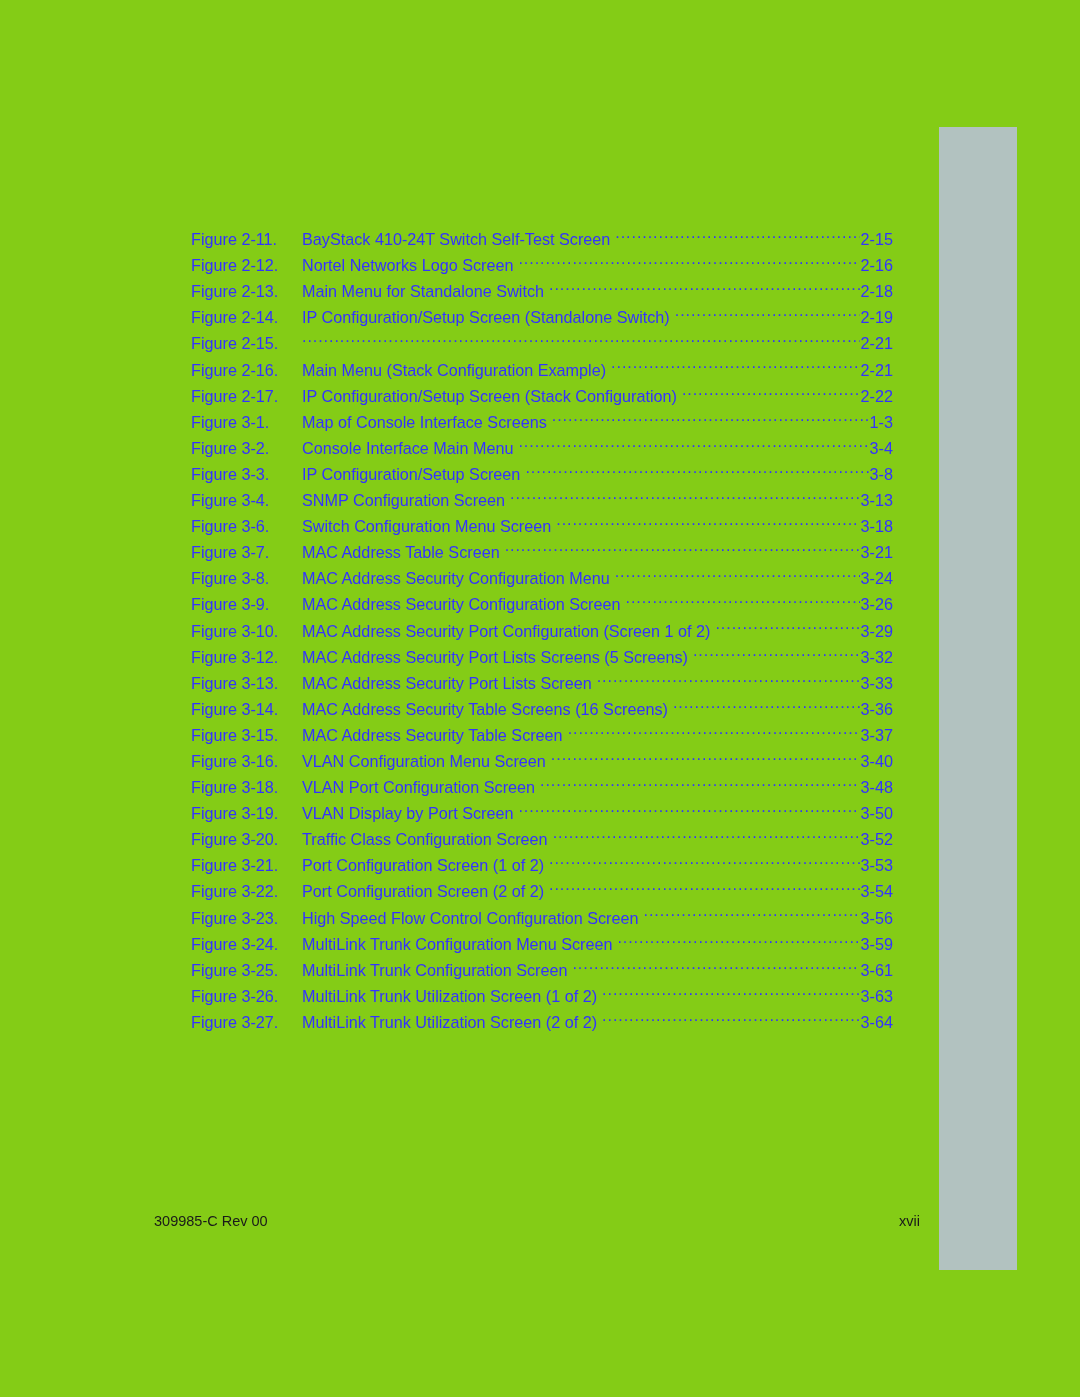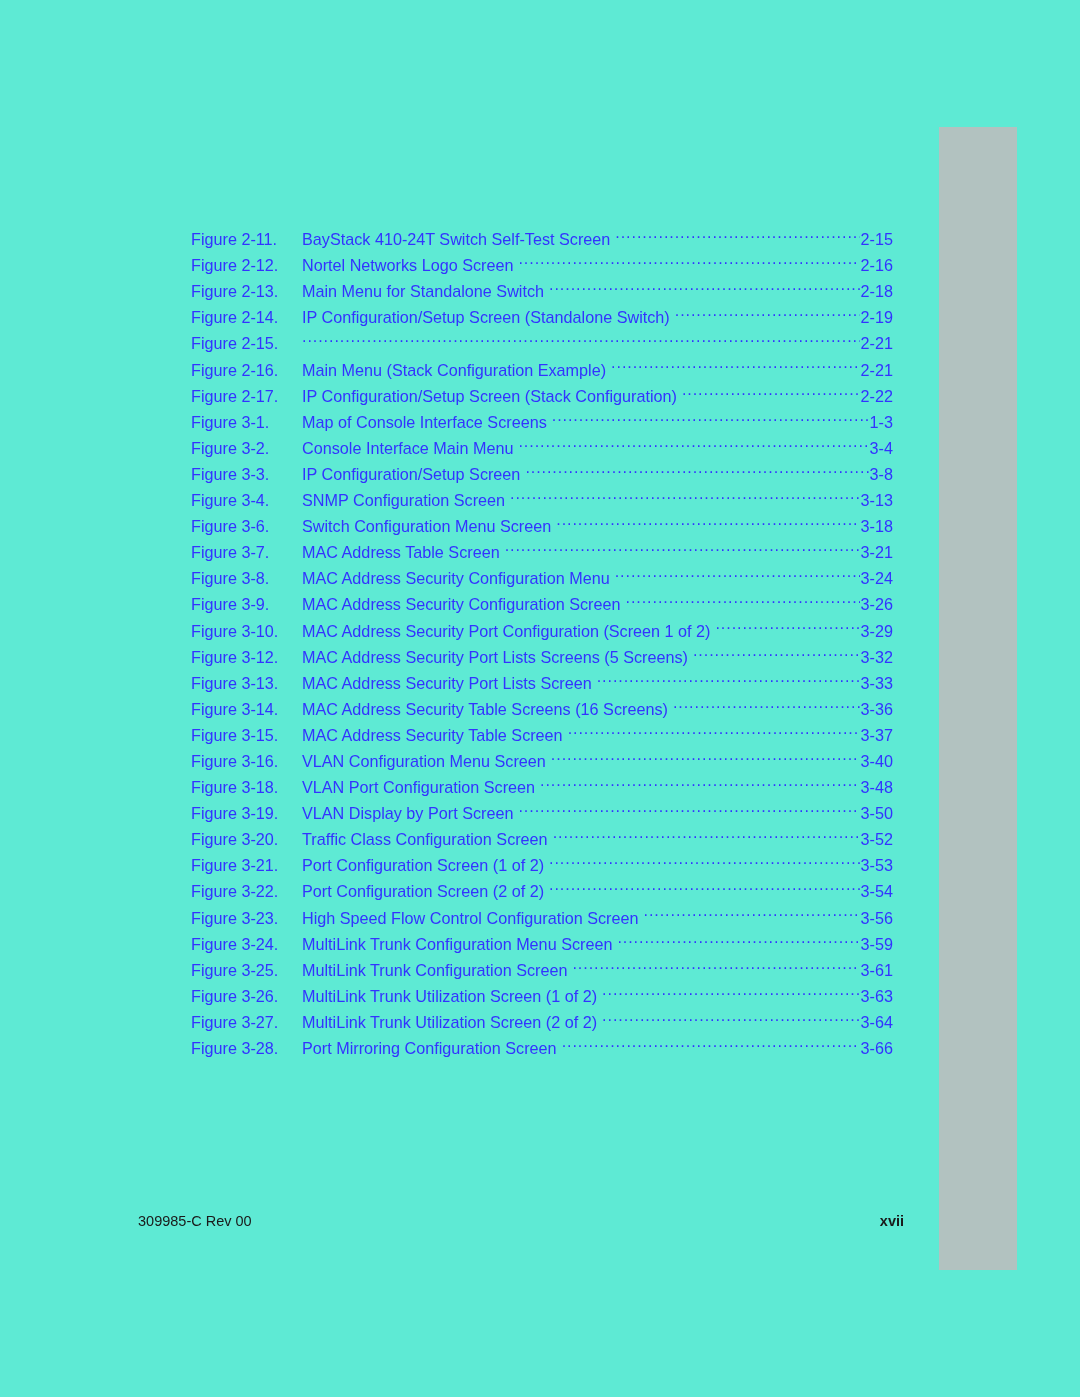--- a/index.html
+++ b/index.html
@@ -15,21 +15,21 @@
     position: relative;
     overflow: hidden;
   }
 
   #page {
     position: absolute;
     left: 0;
     top: 0;
     width: 1080px;
     height: 1397px;
-    background: #5eead4;
+    background: #84cc16;
   }
 
   
   #edge-bar {
     position: absolute;
     left: 939px;
     top: 127px;
     width: 78px;
     height: 1143px;
     background: #b2c2c0;
@@ -86,32 +86,32 @@
   .page-num {
     flex: 0 0 auto;
     color: #3333ff;
     text-align: center;
     padding-left: 1px;
   }
 
   
   #footer {
     position: absolute;
-    left: 138px;
+    left: 154px;
     top: 1212px;
     width: 766px;
     display: flex;
     justify-content: space-between;
     align-items: baseline;
     color: #1a1a1a;
     font-size: 14.5px;
     line-height: 18px;
   }
   #footer .doc-id { color: #1a1a1a; }
-  #footer .folio { color: #1a1a1a; font-weight: bold; }
+  #footer .folio { color: #1a1a1a; }
 </style>
 </head>
 <body>
 
 <div id="page">
 
   <div id="edge-bar"></div>
 
   <div id="toc">
       <div class="toc-row">
@@ -291,26 +291,20 @@
         <span class="fig-label">Figure 3-26.</span>
         <span class="fig-title">MultiLink Trunk Utilization Screen (1 of 2)</span>
         <span class="leader"></span>
         <span class="page-num">3-63</span>
       </div>
       <div class="toc-row">
         <span class="fig-label">Figure 3-27.</span>
         <span class="fig-title">MultiLink Trunk Utilization Screen (2 of 2)</span>
         <span class="leader"></span>
         <span class="page-num">3-64</span>
-      </div>
-      <div class="toc-row">
-        <span class="fig-label">Figure 3-28.</span>
-        <span class="fig-title">Port Mirroring Configuration Screen</span>
-        <span class="leader"></span>
-        <span class="page-num">3-66</span>
       </div>
     </div>
 
   <div id="footer">
     <span class="doc-id">309985-C Rev 00</span>
     <span class="folio">xvii</span>
   </div>
 
 </div>
 

